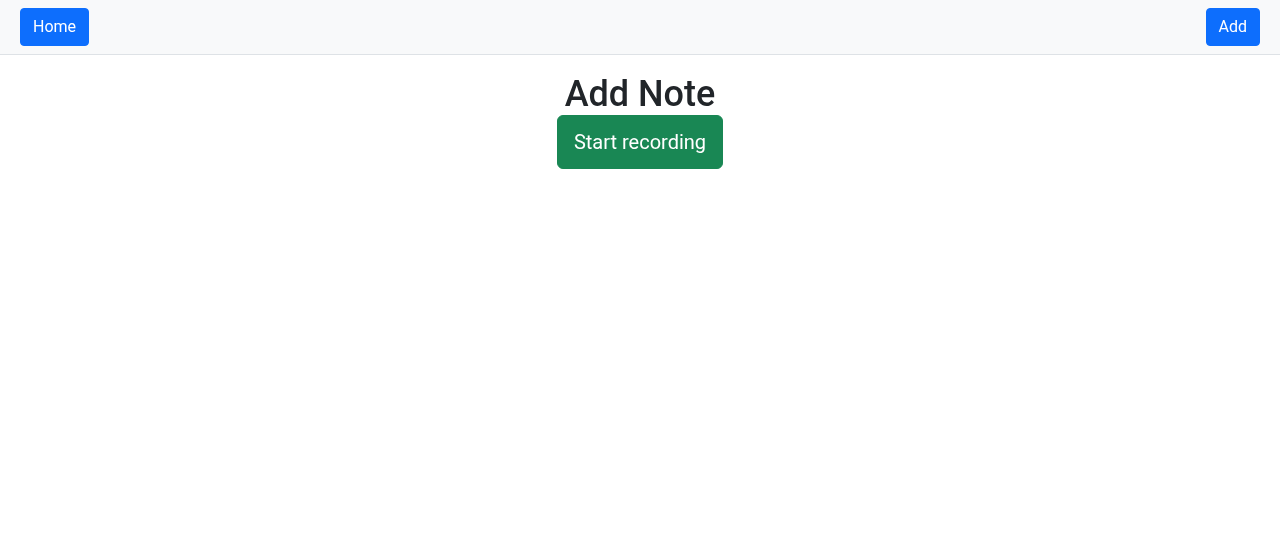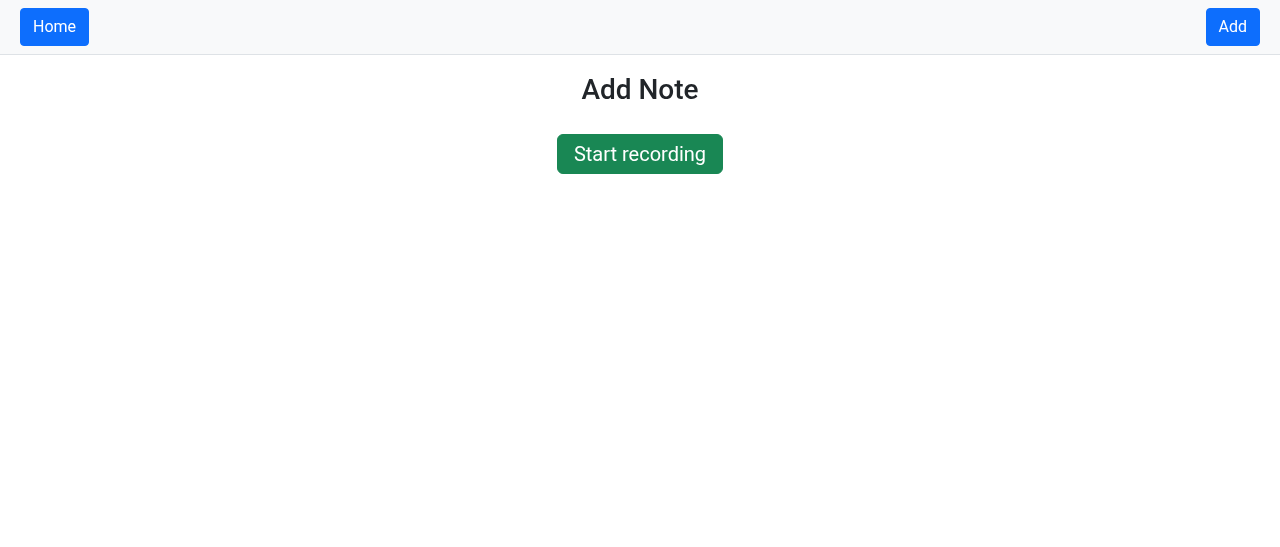--- a/index.html
+++ b/index.html
@@ -35,32 +35,31 @@
       font-family: inherit;
       line-height: 1.5;
     }
     
     .main-content {
       text-align: center;
       padding-top: 18px;
     }
     
     .page-title {
-      font-size: 28px;
+      font-size: 36px;
       font-weight: 500;
       color: #212529;
-      margin-bottom: 28px;
     }
     
     .btn-record {
       background-color: #198754;
       color: #ffffff;
       border: 1px solid #198754;
       border-radius: 6px;
-      padding: 4px 16px;
+      padding: 11px 16px;
       font-size: 20px;
       cursor: pointer;
       font-family: inherit;
       line-height: 1.5;
     }
   </style>
 </head>
 <body>
 
 <nav class="navbar">

